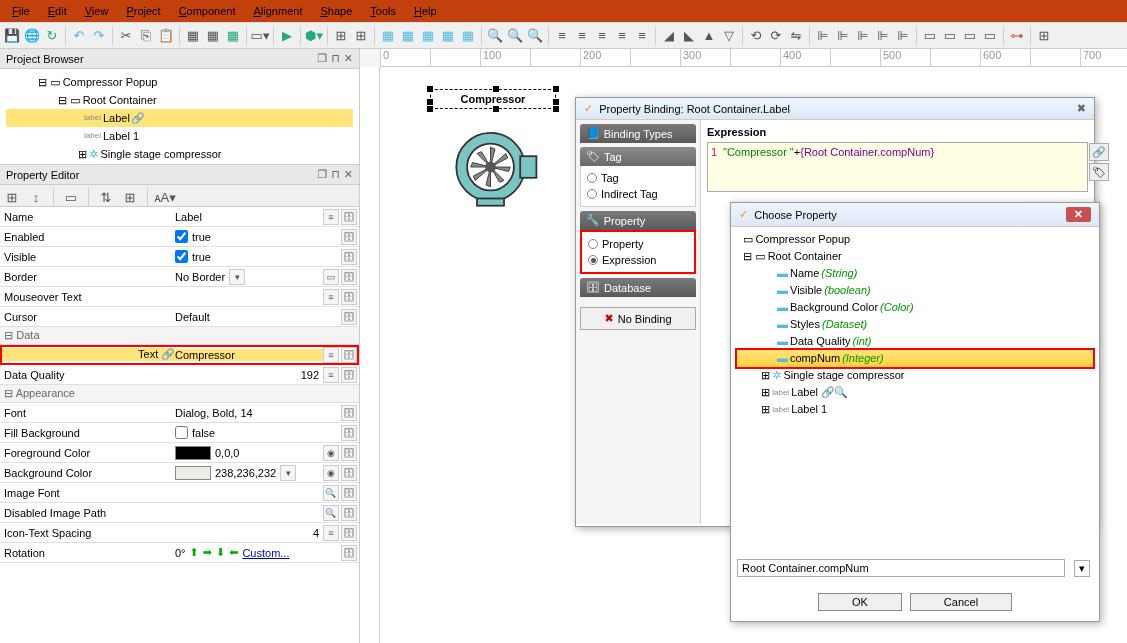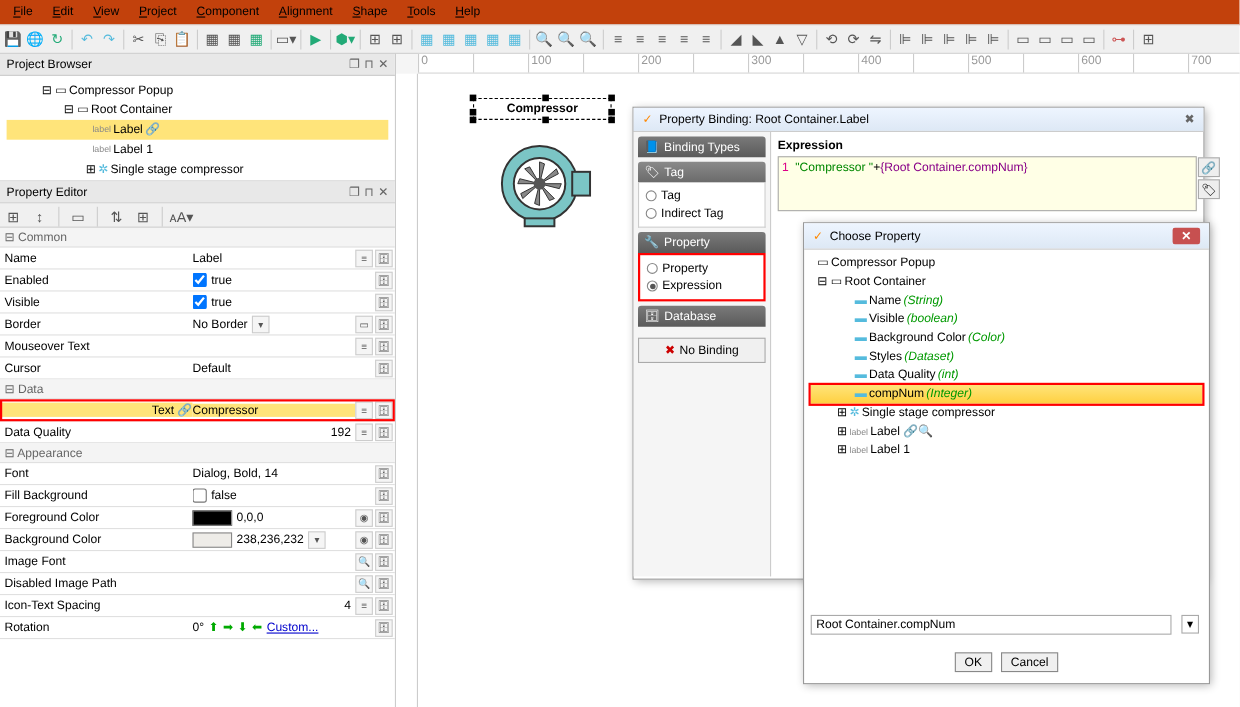--- a/index.html
+++ b/index.html
@@ -53,21 +53,21 @@
 .expr-box { border: 1px solid #aaa; background: #ffffe6; padding: 3px; font-family: monospace; font-size: 11px; height: 50px; position:relative; }
 .expr-line { display:flex; }
 .expr-line .ln { width:12px; color:#d08; }
 .expr-side-btn { position:absolute; right:-22px; top:0; width:20px; height:18px; border:1px solid #aaa; background:#eee; display:flex; align-items:center; justify-content:center; }
 .choose-tree { padding: 4px 6px; font-size: 11px; line-height: 17px; }
 .choose-tree .row { display:flex; align-items:center; gap:2px; }
 .choose-tree .row.sel { background: linear-gradient(#ffe47a, #ffd040); outline: 2px solid red; }
 .type-ann { color: #090; font-style: italic; }
 .path-input { margin: 4px 6px; width: calc(100% - 24px); border: 1px solid #aaa; padding: 2px 4px; background:#fff; }
 .dlg-btns { display:flex; gap:8px; justify-content:center; padding: 6px; }
-.dlg-btns button { padding: 2px 8px; border: 1px solid #888; background: #f0f0f0; }
+.dlg-btns button { padding: 2px 33px; border: 1px solid #888; background: #f0f0f0; }
 .swatch { width: 36px; height: 14px; display: inline-block; border:1px solid #888; }
 input[type=checkbox] { margin:0; }
 </style>
 </head>
 <body>
 
 <div class="menubar">
   <span><u>F</u>ile</span>
   <span><u>E</u>dit</span>
   <span><u>V</u>iew</span>
@@ -187,21 +187,20 @@
       <span class="tool-ico">↕</span>
       <span class="tool-sep"></span>
       <span class="tool-ico">▭</span>
       <span class="tool-sep"></span>
       <span class="tool-ico">⇅</span>
       <span class="tool-ico">⊞</span>
       <span class="tool-sep"></span>
       <span class="tool-ico">ᴀA▾</span>
     </div>
     <div class="prop-rows" id="prop-rows">
-        <div class="prop-section">⊟ Common</div>
         <div class="prop-row">
           <div class="nm">Name</div>
           <div class="vl">
             <span>Label</span>
           </div>
           <div class="prop-ctrls">
             <span class="mini-btn">≡</span>
             <span class="mini-btn">🗄</span>
           </div>
         </div>

